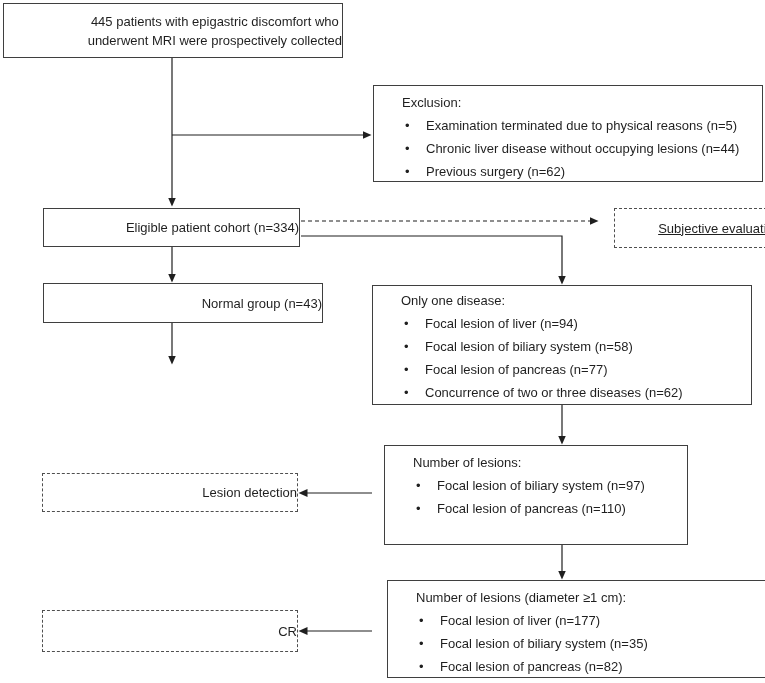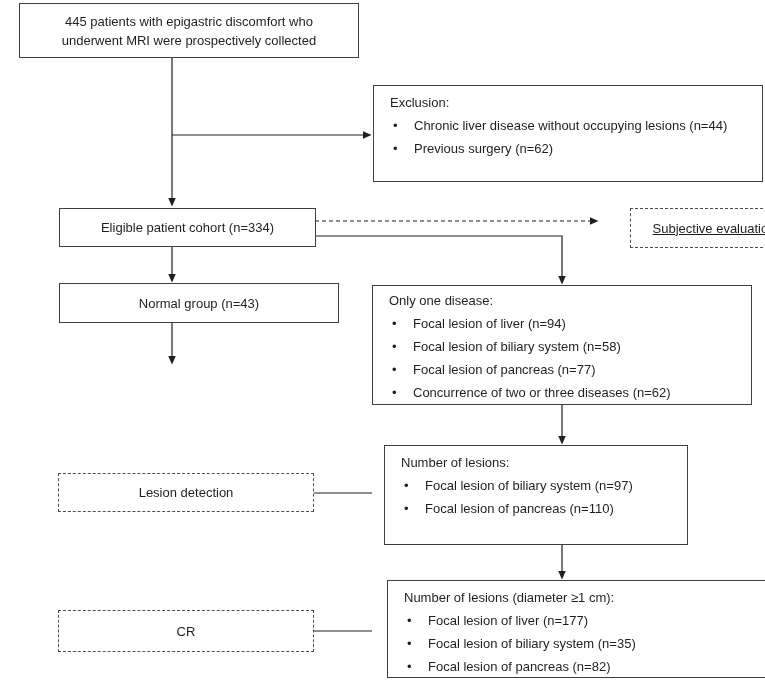--- a/index.html
+++ b/index.html
@@ -21,24 +21,24 @@
   }
   .wires .dash { stroke-dasharray:4 3; }
   .wires marker path { fill:var(--arrow,#1f1f1f); }
   .node {
     position:absolute; z-index:2;
     background:#fff;
     border:1px solid var(--border,#3f3f3f);
   }
   .node.dashed { border:1px dashed var(--border-dashed,#4f4f4f); }
   .node.center {
-    display:flex; align-items:center; justify-content:center;
-    text-align:center; line-height:19px;margin-left:16px;
+    display:flex; align-items:center; justify-content:flex-end;
+    text-align:center; line-height:19px;
   }
-  .node.list { padding:5px 6px 0 16px; }
+  .node.list { padding:5px 6px 0 28px; }
   .node.list > div { line-height:23px; }
   .li { display:flex; }
   .li::before {
     content:"\2022";
     flex:none; width:21px; padding-left:3px;
   }
 </style>
 </head>
 <body>
 
@@ -64,20 +64,23 @@
 
   <div class="node center" style="left:3px;top:3px;width:340px;height:55px;">
     <div>
       <div>445 patients with epigastric discomfort who</div>
       <div>underwent MRI were prospectively collected</div>
     </div>
   </div>
 
   <div class="node list" style="left:373px;top:85px;width:390px;height:97px;">
     <div>Exclusion:</div>
+    <div class="li">
+        <span>Examination terminated due to physical reasons (n=5)</span>
+      </div>
     <div class="li">
         <span>Chronic liver disease without occupying lesions (n=44)</span>
       </div>
     <div class="li">
         <span>Previous surgery (n=62)</span>
       </div>
   </div>
 
   <div class="node center" style="left:43px;top:208px;width:257px;height:39px;">
     <div>Eligible patient cohort (n=334)</div>

